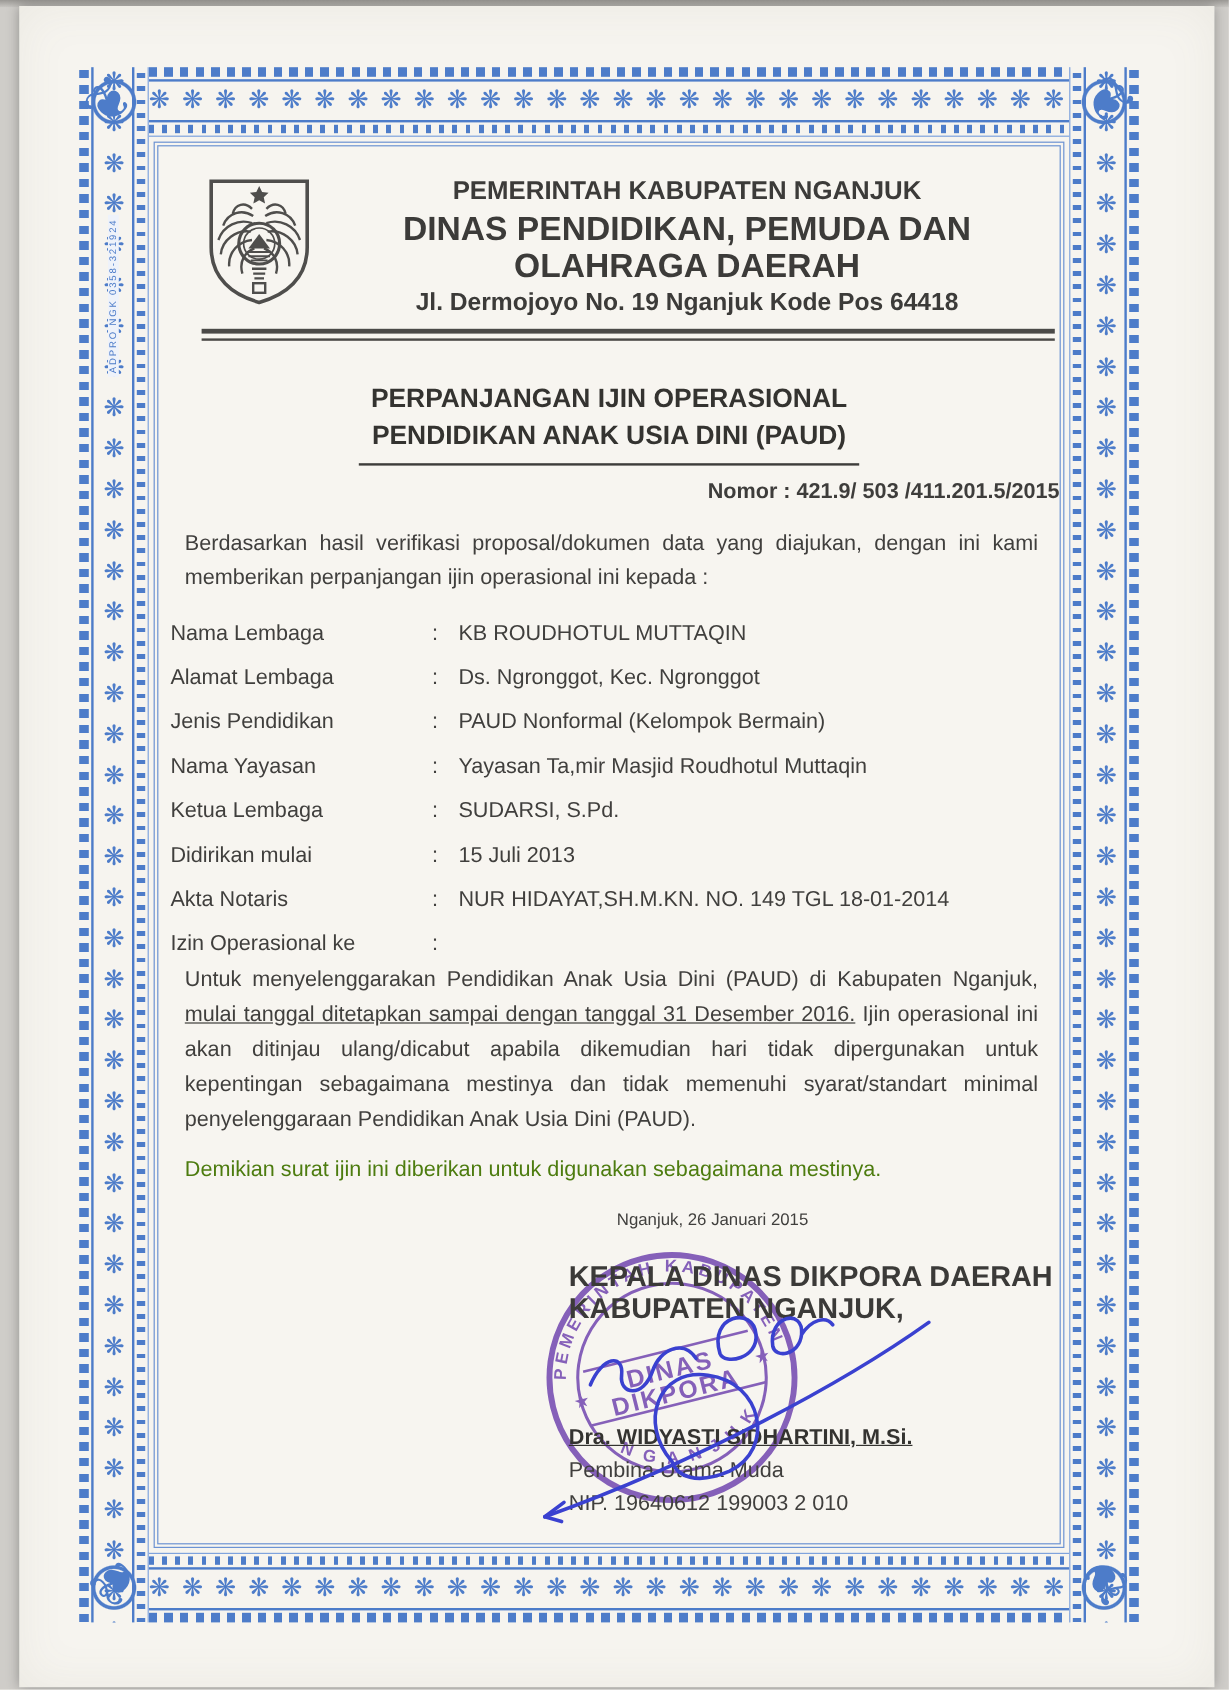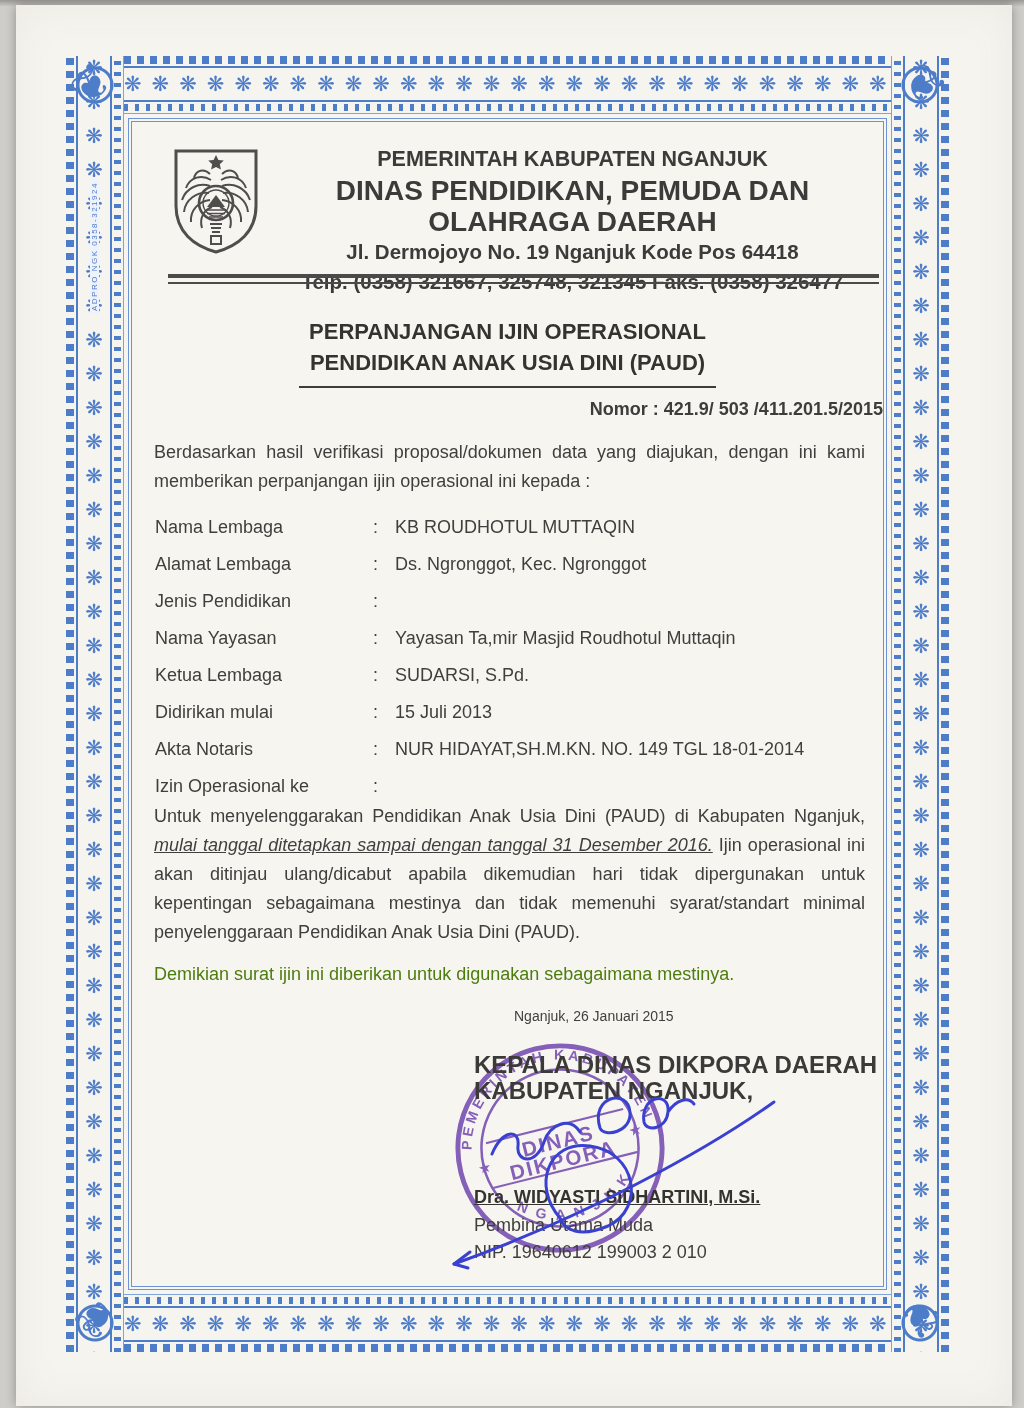--- a/index.html
+++ b/index.html
@@ -85,27 +85,27 @@
   .header-text .h3{font-size:20.5px;line-height:30px;}
   .header-text .h4{font-size:20.5px;line-height:30px;}
   .header-rule{position:absolute;top:152px;left:36px;right:4px;height:4px;
     border-top:4px solid #4b4a48;border-bottom:2px solid #4b4a48;}
   .title-block{position:absolute;top:194px;left:0;right:0;text-align:center;}
   .title-inner{display:inline-block;border-bottom:2px solid #3e3d3b;padding:0 10px 8px 10px;
     font-size:22px;font-weight:bold;line-height:31px;color:#343330;}
   .nomor{margin-top:11px;font-size:18px;font-weight:bold;color:#3e3d3b;text-align:right;}
   .para{position:absolute;left:22px;right:18px;font-size:18px;line-height:29px;text-align:justify;color:#403f3d;}
   .intro{top:316px;}
-  .details{position:absolute;top:394px;left:23px;right:18px;font-size:18px;color:#403f3d;}
+  .details{position:absolute;top:394px;left:10px;right:18px;font-size:18px;color:#403f3d;}
   .drow{display:flex;margin-bottom:14.5px;line-height:22.5px;}
   .dlabel{flex:0 0 218px;}
   .dcolon{flex:0 0 22px;}
   .dvalue{flex:1;}
   .para2{top:680px;}
-  .uline{font-style:italic;text-decoration:underline;}
+  .uline{text-decoration:underline;}
   .closing{position:absolute;top:842px;left:22px;right:18px;font-size:18px;color:#4d7c0f;}
   .date{position:absolute;top:886px;left:382px;font-size:14px;color:#403f3d;}
   .sig-titles{position:absolute;top:930px;left:342px;font-size:24px;font-weight:bold;line-height:26px;color:#3b3a38;z-index:2;}
   .stamp{position:absolute;top:918px;left:320px;z-index:1;opacity:.82;}
   .sig-svg{position:absolute;top:936px;left:300px;z-index:4;}
   .sig-name{position:absolute;top:1062px;left:342px;font-size:18px;line-height:27.5px;color:#403f3d;z-index:2;}
   .sig-name .nm{font-weight:bold;text-decoration:underline;color:#343330;}
 </style>
 </head>
 <body>
@@ -154,21 +154,20 @@
             <path d="M44,30 C38,24 30,26 28,34 M45,36 C36,30 24,33 20,44 M44,42 C33,38 20,44 16,56 M43,49 C31,47 19,56 18,68 M44,56 C33,57 24,66 25,78 M46,63 C38,66 33,74 36,84" stroke-width="2"></path>
             <path d="M56,30 C62,24 70,26 72,34 M55,36 C64,30 76,33 80,44 M56,42 C67,38 80,44 84,56 M57,49 C69,47 81,56 82,68 M56,56 C67,57 76,66 75,78 M54,63 C62,66 67,74 64,84" stroke-width="2"></path>
             <path d="M44,80 h12 M45,84 h10 M46,88 h8" stroke-width="2"></path>
             <rect x="45" y="92" width="10" height="8" stroke-width="2"></rect>
           </svg>
         </div>
         <div class="header-text">
           <div class="h1">PEMERINTAH KABUPATEN NGANJUK</div>
           <div class="h2">DINAS PENDIDIKAN, PEMUDA DAN OLAHRAGA DAERAH</div>
           <div class="h3">Jl. Dermojoyo No. 19 Nganjuk Kode Pos 64418</div>
-          <div class="h4">Telp. (0358) 321667, 325748, 321345 Faks. (0358) 326477</div>
         </div>
       </div>
       <div class="header-rule"></div>
 
       <div class="title-block">
         <div class="title-inner">
           <div>PERPANJANGAN IJIN OPERASIONAL</div>
           <div>PENDIDIKAN ANAK USIA DINI (PAUD)</div>
         </div>
         <div class="nomor">Nomor : 421.9/   503   /411.201.5/2015</div>
@@ -185,20 +184,21 @@
 
         <div class="drow">
           <div class="dlabel">Alamat Lembaga</div>
           <div class="dcolon">:</div>
           <div class="dvalue">Ds. Ngronggot, Kec.  Ngronggot</div>
         </div>
 
         <div class="drow">
           <div class="dlabel">Jenis Pendidikan</div>
           <div class="dcolon">:</div>
+          <div class="dvalue">PAUD Nonformal (Kelompok Bermain)</div>
         </div>
 
         <div class="drow">
           <div class="dlabel">Nama Yayasan</div>
           <div class="dcolon">:</div>
           <div class="dvalue">Yayasan Ta,mir Masjid Roudhotul Muttaqin</div>
         </div>
 
         <div class="drow">
           <div class="dlabel">Ketua Lembaga</div>

